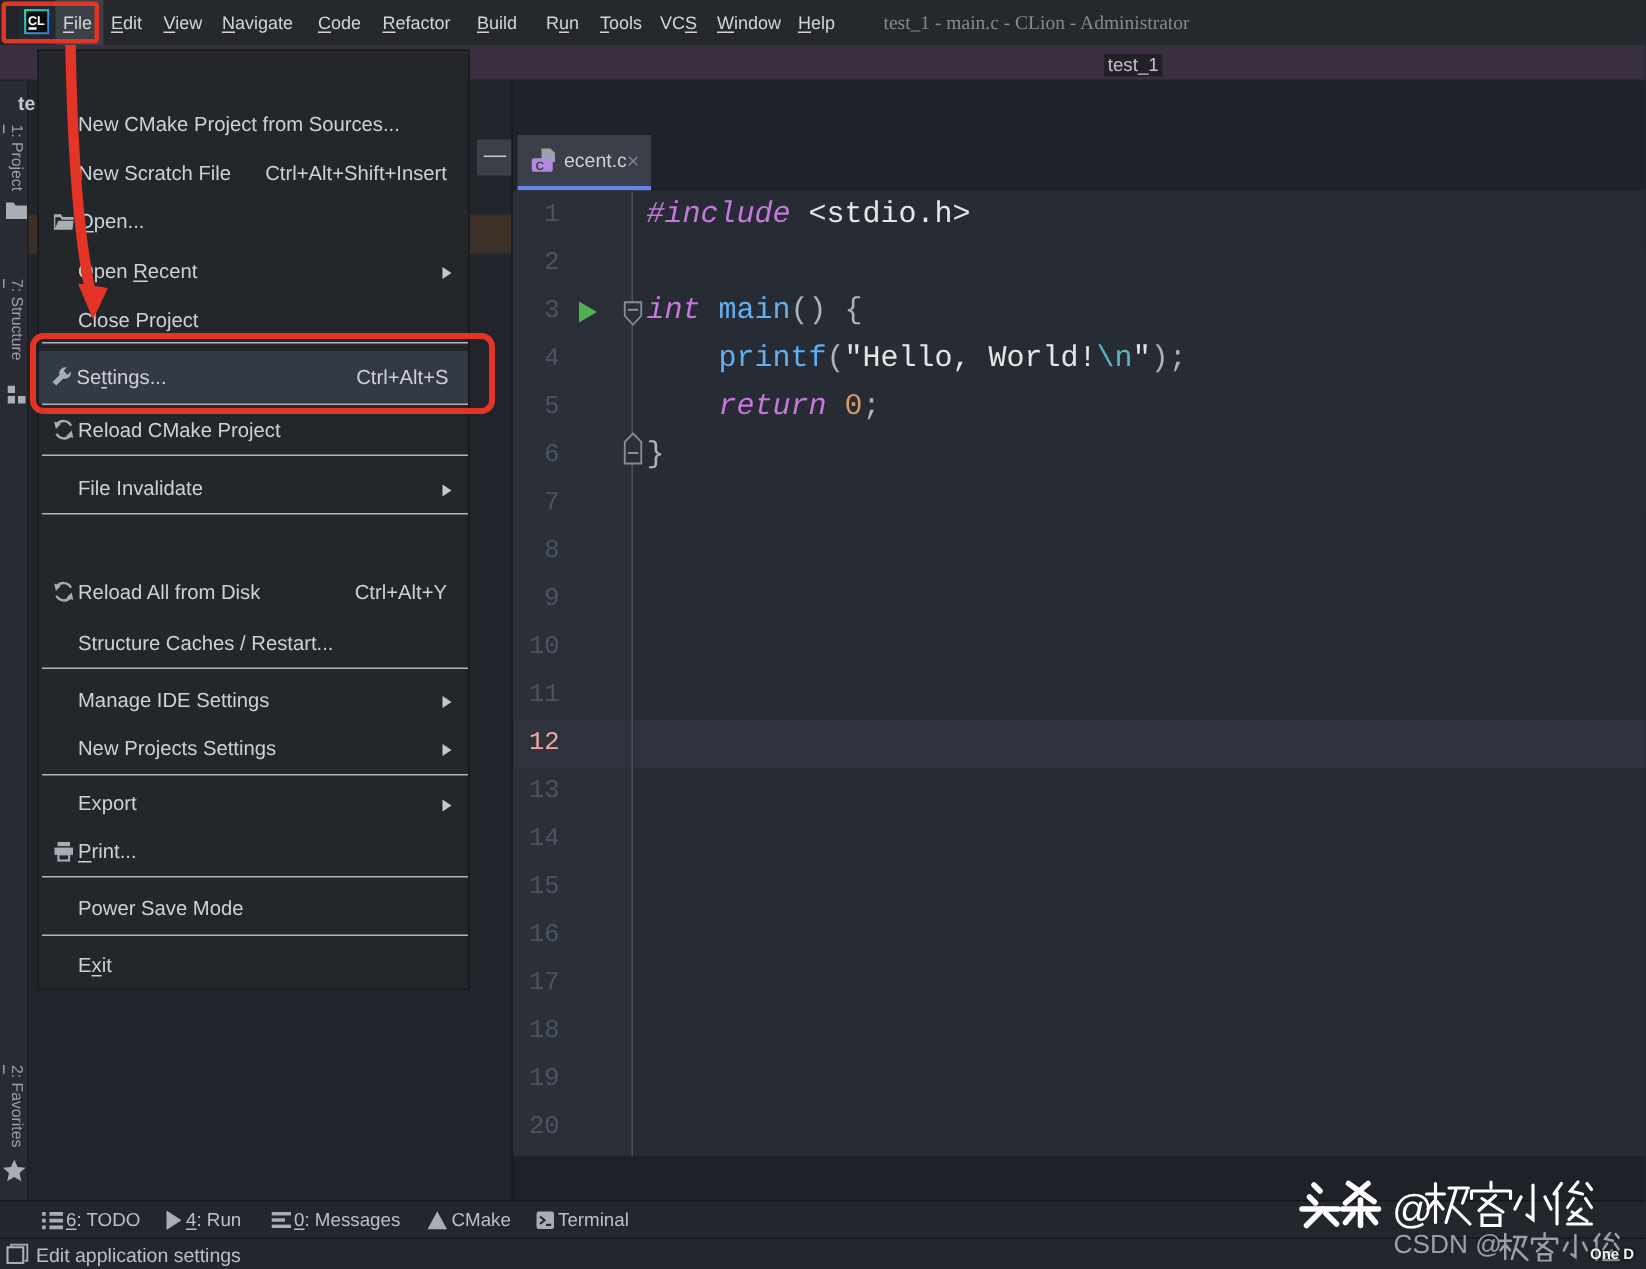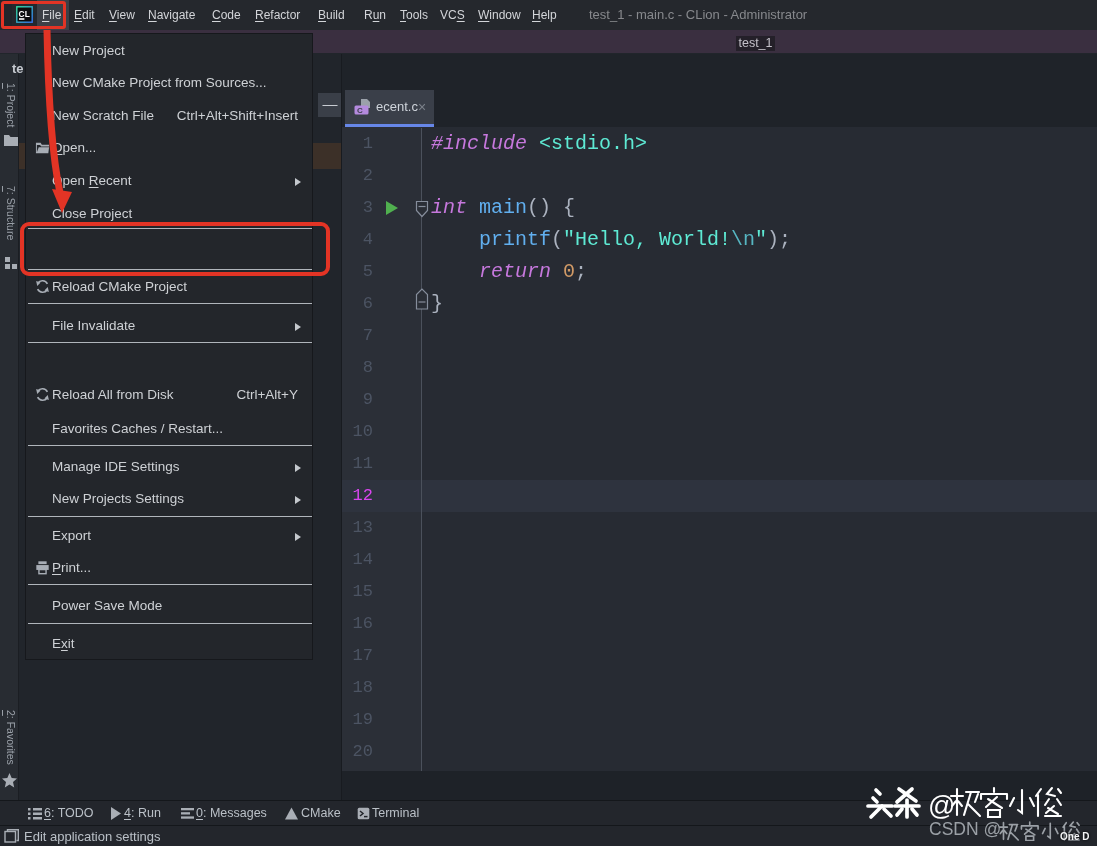--- a/index.html
+++ b/index.html
@@ -6,21 +6,21 @@
   body{width:1097px;height:846px;overflow:hidden;background:#21252b;
        font-family:"Liberation Sans",sans-serif;position:relative;}
   .abs{position:absolute;}
   u{text-decoration:underline;text-underline-offset:2px;}
   
   #menubar{left:0;top:0;width:1097px;height:30px;background:#25282d;margin-left:12px;}
   #menubar .mi{position:absolute;top:0;height:30px;line-height:30px;
       color:#d3d5d9;font-size:12px;white-space:pre;}
   #filehl{left:25px;top:0;width:32px;height:30px;background:#3c4047;}
   #title{position:absolute;left:577px;top:0;height:30px;line-height:30px;
-      color:#87898d;font-size:13px;}
+      color:#87898d;font-size:13px;font-family:Liberation Serif, serif;}
   
   #purple{left:0;top:30px;width:1097px;height:23px;background:#3a2f40;}
   #t1box{position:absolute;left:736px;top:6px;width:39px;height:15px;
       background:#242029;color:#c4c1c9;font-size:12.5px;text-align:center;
       line-height:15px;}
   
   #stripe{left:0;top:54px;width:18px;height:746px;background:#282c32;
       border-right:1px solid #1b1e23;}
   .vlab{position:absolute;writing-mode:vertical-rl;color:#9aa0a8;
       font-size:10.5px;white-space:pre;left:5px;}
@@ -42,21 +42,21 @@
   #curline{position:absolute;left:0px;top:353px;width:756px;height:32px;
       background:#2e333e;}
   #gutnums{position:absolute;left:0;top:0;width:100px;height:644px;}
   .lnum{position:absolute;width:31px;text-align:right;
       font-family:"Liberation Mono",monospace;font-size:17px;
       color:#4c5463;height:32px;line-height:32px;left:0px;}
   #code{position:absolute;left:89px;top:1px;margin:0;
       font-family:"Liberation Mono",monospace;font-size:20px;
       line-height:32px;color:#abb2bf;}
   .kw{color:#c678dd;font-style:italic;}
-  .str{color:#5eead4;}
+  .str{color:#e5e5e5;}
   .esc{color:#56b6c2;}
   .fn{color:#61afef;}
   .num{color:#d19a66;}
   
   #popup{left:25px;top:33px;width:288px;height:627px;background:#23262b;
       border:1px solid #16181c;box-sizing:border-box;}
   .itm{position:absolute;left:1px;width:284px;height:32px;
       color:#ced1d5;font-size:13.5px;}
   .itm .lab{position:absolute;left:25px;top:0;height:32px;line-height:32px;white-space:pre;}
   .itm .sc{position:absolute;right:13px;top:0;height:32px;line-height:32px;}
@@ -154,21 +154,21 @@
         <span class="lnum" style="top:33px">2</span>
         <span class="lnum" style="top:65px">3</span>
         <span class="lnum" style="top:97px">4</span>
         <span class="lnum" style="top:129px">5</span>
         <span class="lnum" style="top:161px">6</span>
         <span class="lnum" style="top:193px">7</span>
         <span class="lnum" style="top:225px">8</span>
         <span class="lnum" style="top:257px">9</span>
         <span class="lnum" style="top:289px">10</span>
         <span class="lnum" style="top:321px">11</span>
-        <span class="lnum" style="top:353px;color:#d946ef">12</span>
+        <span class="lnum" style="top:353px;color:#fca5a5">12</span>
         <span class="lnum" style="top:385px">13</span>
         <span class="lnum" style="top:417px">14</span>
         <span class="lnum" style="top:449px">15</span>
         <span class="lnum" style="top:481px">16</span>
         <span class="lnum" style="top:513px">17</span>
         <span class="lnum" style="top:545px">18</span>
         <span class="lnum" style="top:577px">19</span>
         <span class="lnum" style="top:609px">20</span>
       <div style="position:absolute;left:79px;top:1px;width:1px;height:643px;background:#4b515c;"></div>
       <svg style="position:absolute;left:38px;top:73px" width="60" height="571">
@@ -182,23 +182,20 @@
       <pre id="code"><span class="kw">#include</span> <span class="str">&lt;stdio.h&gt;</span>
 
 <span class="kw">int</span> <span class="fn">main</span>() {
     <span class="fn">printf</span>(<span class="str">"Hello, World!</span><span class="esc">\n</span><span class="str">"</span>);
     <span class="kw">return</span> <span class="num">0</span>;
 }</pre>
     </div>
   </div>
 
   <div class="abs" id="popup">
-    <div class="itm" style="top:1px">
-      <span class="lab">New Project</span>
-    </div>
     <div class="itm" style="top:33px">
       <span class="lab">New CMake Project from Sources...</span>
     </div>
     <div class="itm" style="top:66px">
       <span class="lab">New Scratch File</span>
       <span class="sc">Ctrl+Alt+Shift+Insert</span>
     </div>
     <div class="itm" style="top:98px">
       <span class="ic"><svg width="15" height="15" viewBox="0 0 16 16">
           <path fill="#a7adb5" d="M1 3h5l1.3 2H15v2H6.6L5.4 5.2H2V13l2-5.4h11L14.2 14H1z"></path>
@@ -206,20 +203,27 @@
       <span class="lab"><u>O</u>pen...</span>
     </div>
     <div class="itm" style="top:131px">
       <span class="lab">Open <u>R</u>ecent</span>
       <span class="arr"></span>
     </div>
     <div class="itm" style="top:164px">
       <span class="lab">Close Project</span>
     </div>
     <div class="sep" style="top:194px"></div>
+    <div class="itm" style="top:200px;height:35px;background:#343946;width:286px;left:0">
+      <span class="ic" style="left:7px;top:9px"><svg width="16" height="16" viewBox="0 0 16 16">
+          <path fill="#a7adb5" d="M14.2 4.6 12 6.8 9.4 4.2l2.2-2.2a4 4 0 0 0-4.9 5L2 11.7 4.5 14l4.7-4.7a4 4 0 0 0 5-4.7z"></path>
+        </svg></span>
+      <span class="lab" style="line-height:35px">Se<u>t</u>tings...</span>
+      <span class="sc" style="line-height:35px">Ctrl+Alt+S</span>
+    </div>
     <div class="sep" style="top:235px"></div>
     <div class="itm" style="top:237px">
       <span class="ic"><svg width="15" height="15" viewBox="0 0 16 16">
           <path fill="none" stroke="#a7adb5" stroke-width="1.7" d="M13.2 5.1A6 6 0 0 0 3 4.3"></path>
           <path fill="#a7adb5" d="M1.2 2.2 6 3.8 2.4 7.4z"></path>
           <path fill="none" stroke="#a7adb5" stroke-width="1.7" d="M2.8 10.9a6 6 0 0 0 10.2.8"></path>
           <path fill="#a7adb5" d="M14.8 13.8 10 12.2l3.6-3.6z"></path>
         </svg></span>
       <span class="lab">Reload CMake Project</span>
     </div>
@@ -233,21 +237,21 @@
       <span class="ic"><svg width="15" height="15" viewBox="0 0 16 16">
           <path fill="none" stroke="#a7adb5" stroke-width="1.7" d="M13.2 5.1A6 6 0 0 0 3 4.3"></path>
           <path fill="#a7adb5" d="M1.2 2.2 6 3.8 2.4 7.4z"></path>
           <path fill="none" stroke="#a7adb5" stroke-width="1.7" d="M2.8 10.9a6 6 0 0 0 10.2.8"></path>
           <path fill="#a7adb5" d="M14.8 13.8 10 12.2l3.6-3.6z"></path>
         </svg></span>
       <span class="lab">Reload All from Disk</span>
       <span class="sc">Ctrl+Alt+Y</span>
     </div>
     <div class="itm" style="top:379px">
-      <span class="lab">Favorites Caches / Restart...</span>
+      <span class="lab">Structure Caches / Restart...</span>
     </div>
     <div class="sep" style="top:411px"></div>
     <div class="itm" style="top:417px">
       <span class="lab">Manage IDE Settings</span>
       <span class="arr"></span>
     </div>
     <div class="itm" style="top:449px">
       <span class="lab">New Projects Settings</span>
       <span class="arr"></span>
     </div>

